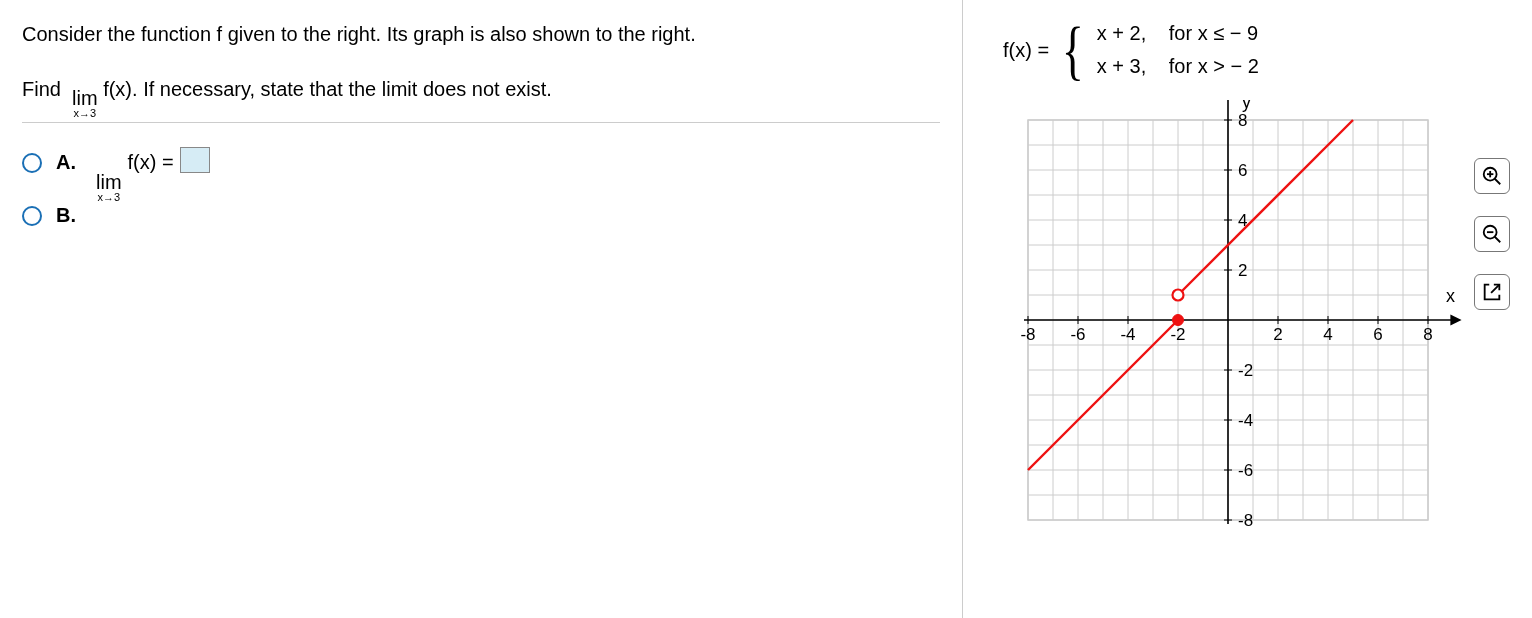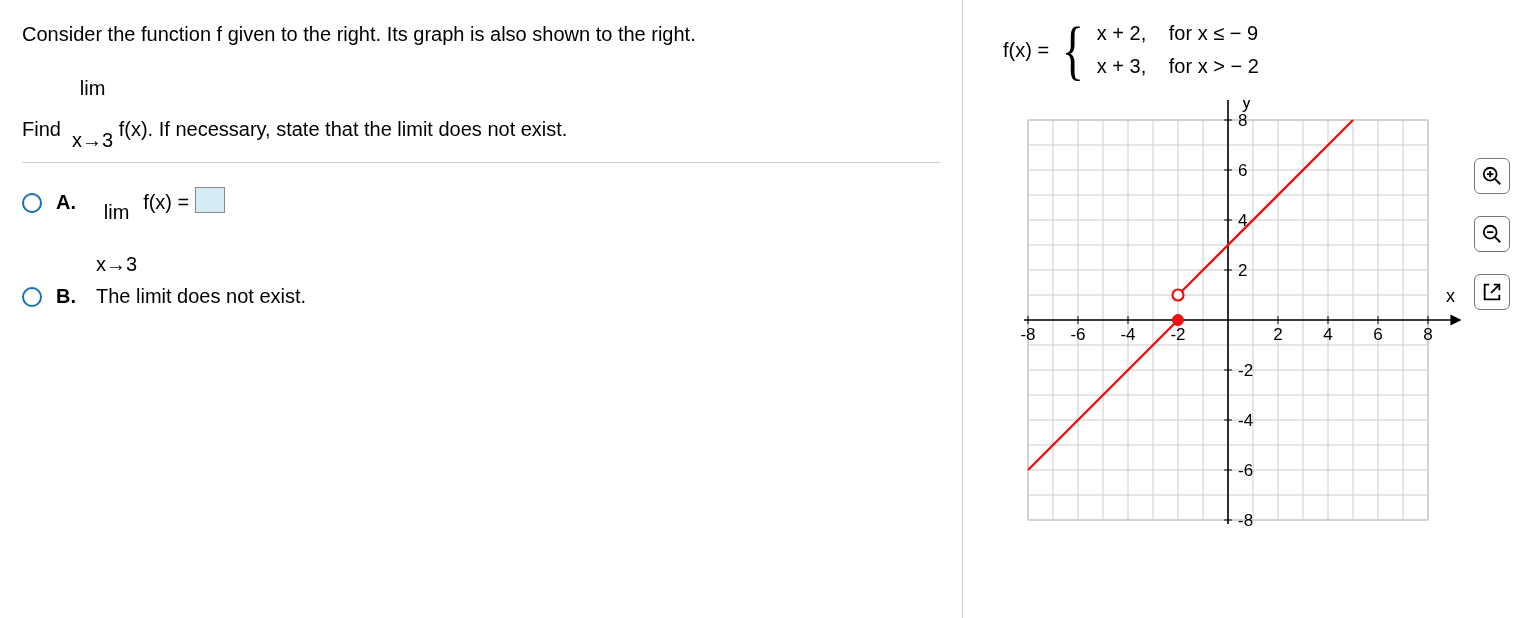--- a/index.html
+++ b/index.html
@@ -23,22 +23,22 @@
       position: absolute;
       left: 962px; top: 0;
       width: 570px;
       height: 618px;
       border-left: 1px solid #ccc;
       padding: 20px 10px 10px 20px;
     }
     .question-text { line-height: 1.45; }
     .question-text p { margin-bottom: 18px; }
     .hr { border: none; border-top: 1px solid #ccc; margin: 8px 0 18px 0; }
-    .limit-expr { display: inline-block; text-align: center; line-height: 1.0; position: relative; top: 11px; }
-    .limit-expr .sub { display: block; font-size: 20px; margin-top: 32px; }
+    .limit-expr { display: inline-block; text-align: center; line-height: 1.0; position: relative; top: 21px; }
+    .limit-expr .sub { display: block; font-size: 11px; }
     .choices { margin-top: 28px; }
     .choice { display: flex; align-items: flex-start; gap: 14px; margin-bottom: 22px; }
     .radio {
       width: 20px; height: 20px; border: 2px solid #1a6fb5; border-radius: 50%;
       display: inline-block; flex-shrink: 0; margin-top: 2px; background: #fff;
       cursor: pointer;
     }
     .choice-label { font-weight: bold; flex-shrink: 0; width: 26px; }
     .choice-body { display: flex; align-items: flex-start; gap: 6px; }
     .answer-box {
@@ -107,21 +107,20 @@
           <span>lim</span>
           <span class="sub">x→3</span>
         </span>
         <span>f(x) =</span>
         <span class="answer-box"></span>
       </span>
     </div>
     <div class="choice">
       <span class="radio"></span>
       <span class="choice-label">B.</span>
-      <span>The limit does not exist.</span>
     </div>
   </div>
 </div>
 
 <div class="right-pane">
   <div class="fn-block">
     <span>f(x) =</span>
     <span class="brace">{</span>
     <div class="pieces">
       <div class="piece">

